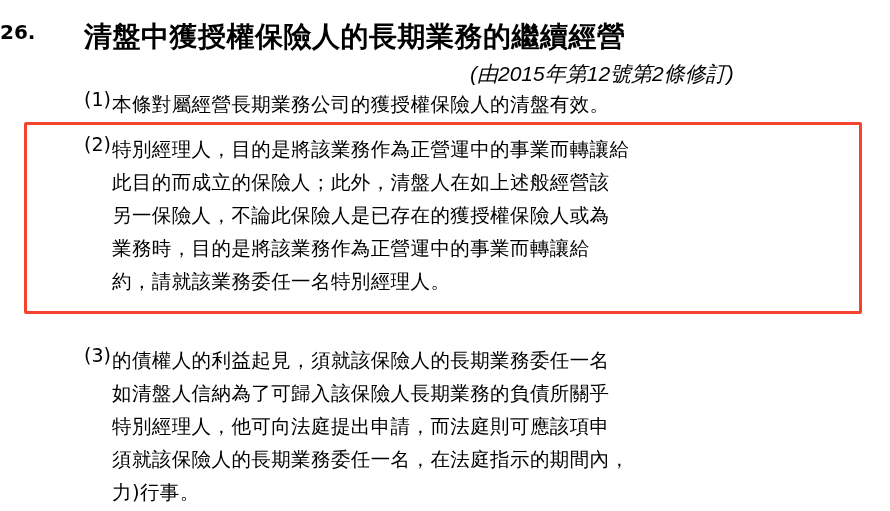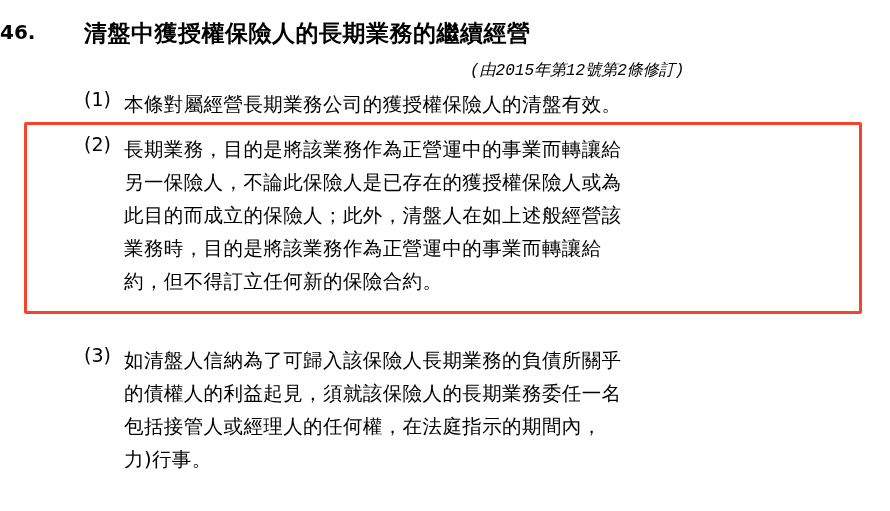--- a/index.html
+++ b/index.html
@@ -36,53 +36,53 @@
     top: 8px;
     width: 60px;
     font-size: 20px;
     font-weight: bold;
     letter-spacing: 0px;
   }
   .section-title {
     position: absolute;
     left: 84px;
     top: 6px;
-    font-size: 23px;
+    font-size: 28px;
     font-weight: bold;
     letter-spacing: 0.5px;
     white-space: nowrap;
   }
 
   
   .amend-note {
     position: absolute;
     top: 60px;
     left: 470px;
-    font-family: Liberation Mono, monospace;
+    font-family: Liberation Sans, sans-serif;
     font-style: italic;
-    font-size: 16px;
+    font-size: 21px;
     white-space: nowrap;
   }
 
   
   .para {
     position: absolute;
     left: 84px;
     width: 700px;
   }
   .para .marker {
     position: absolute;
     left: 0px;
     top: 0px;
     width: 54px;
     font-size: 19px;
     text-align: left;
   }
   .para .body {
-    margin-left: 40px;
+    margin-left: 28px;
     font-size: 19.5px;
     line-height: 33px;
     letter-spacing: 0.4px;
     text-align: justify;
     text-justify: inter-ideograph;
   }
   .para .body .line {
     display: block;
     white-space: nowrap;
   }
@@ -103,49 +103,50 @@
     pointer-events: none;
     border-radius: 2px;
   }
 </style>
 </head>
 <body>
 
 <div class="page">
 
   <div class="section-head">
-    <div class="section-number">46.</div>
+    <div class="section-number">26.</div>
     <div class="section-title">清盤中獲授權保險人的長期業務的繼續經營</div>
   </div>
 
   <div class="amend-note">(由2015年第12號第2條修訂)</div>
 
   <div class="para" id="para1">
     <div class="marker">(1)</div>
     <div class="body">
       <span class="line">本條對屬經營長期業務公司的獲授權保險人的清盤有效。</span>
     </div>
   </div>
 
   <div class="para" id="para2">
     <div class="marker">(2)</div>
     <div class="body">
-      <span class="line">長期業務，目的是將該業務作為正營運中的事業而轉讓給</span>
+      <span class="line">特別經理人，目的是將該業務作為正營運中的事業而轉讓給</span>
+      <span class="line">此目的而成立的保險人；此外，清盤人在如上述般經營該</span>
       <span class="line">另一保險人，不論此保險人是已存在的獲授權保險人或為</span>
-      <span class="line">此目的而成立的保險人；此外，清盤人在如上述般經營該</span>
       <span class="line">業務時，目的是將該業務作為正營運中的事業而轉讓給</span>
-      <span class="line">約，但不得訂立任何新的保險合約。</span>
+      <span class="line">約，請就該業務委任一名特別經理人。</span>
     </div>
   </div>
 
   <div class="highlight-box" style="border-color: rgb(244, 68, 46);"></div>
 
   <div class="para" id="para3">
     <div class="marker">(3)</div>
     <div class="body">
+      <span class="line">的債權人的利益起見，須就該保險人的長期業務委任一名</span>
       <span class="line">如清盤人信納為了可歸入該保險人長期業務的負債所關乎</span>
-      <span class="line">的債權人的利益起見，須就該保險人的長期業務委任一名</span>
-      <span class="line">包括接管人或經理人的任何權，在法庭指示的期間內，</span>
+      <span class="line">特別經理人，他可向法庭提出申請，而法庭則可應該項申</span>
+      <span class="line">須就該保險人的長期業務委任一名，在法庭指示的期間內，</span>
       <span class="line">力)行事。</span>
     </div>
   </div>
 
 </div>
 
 </body></html>

